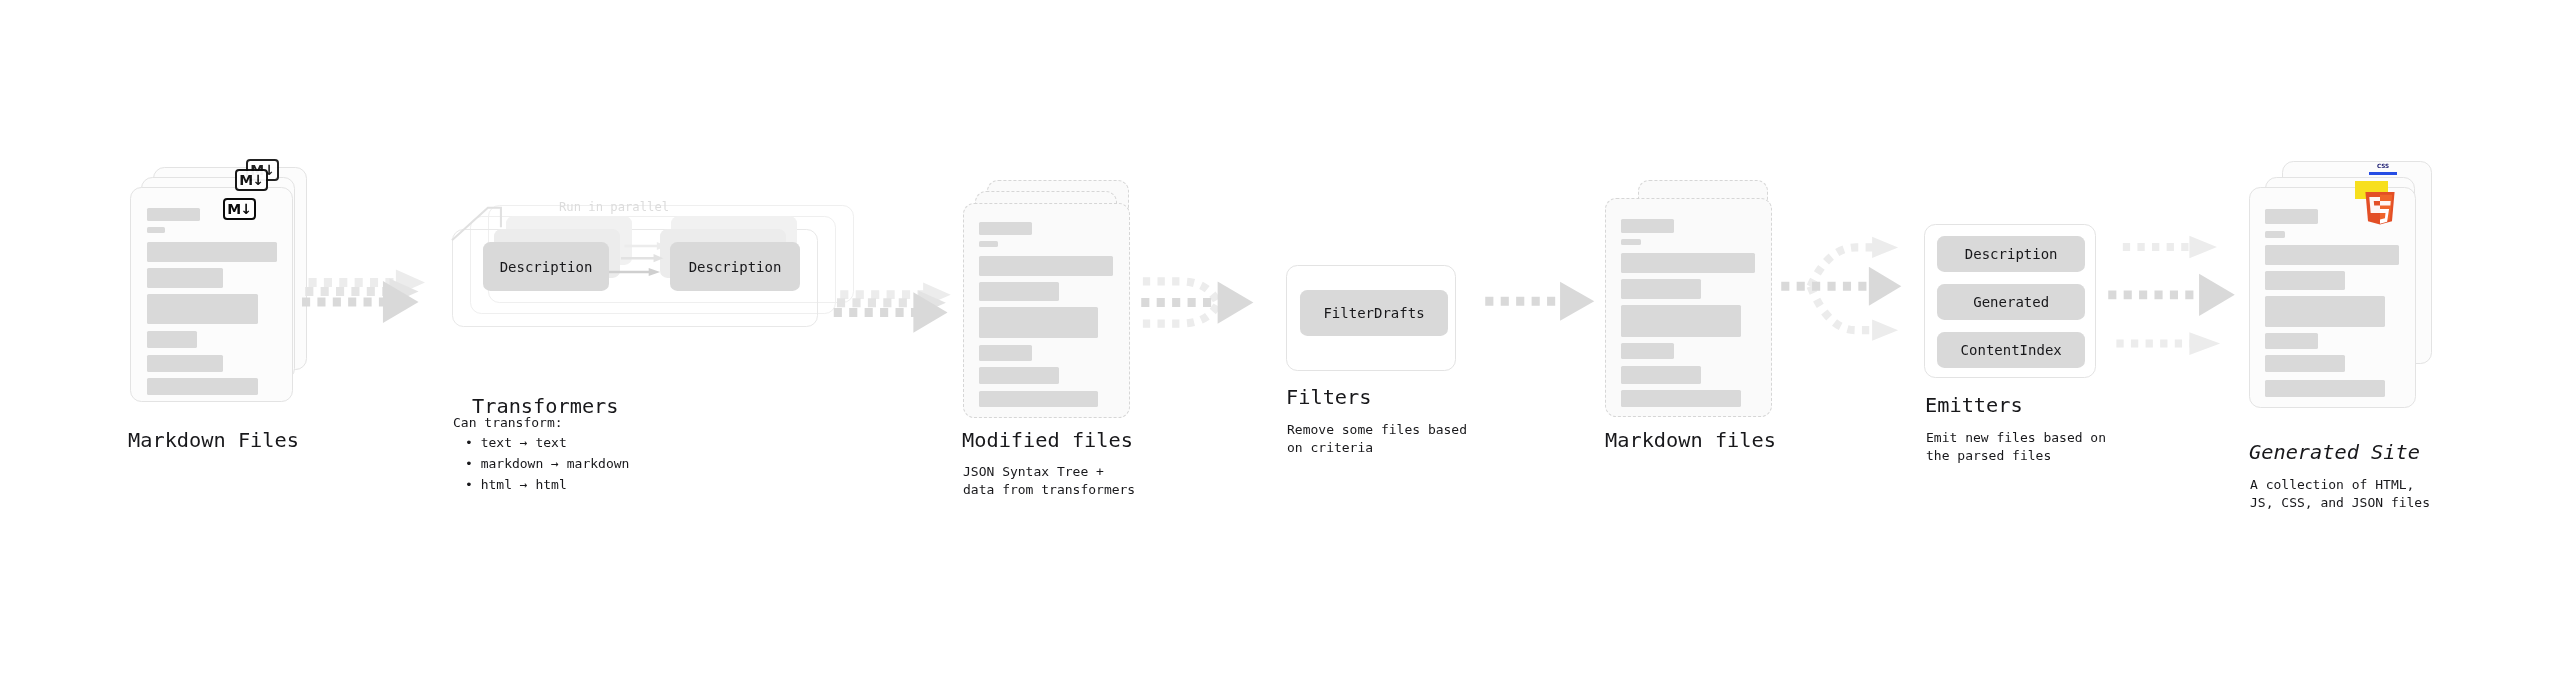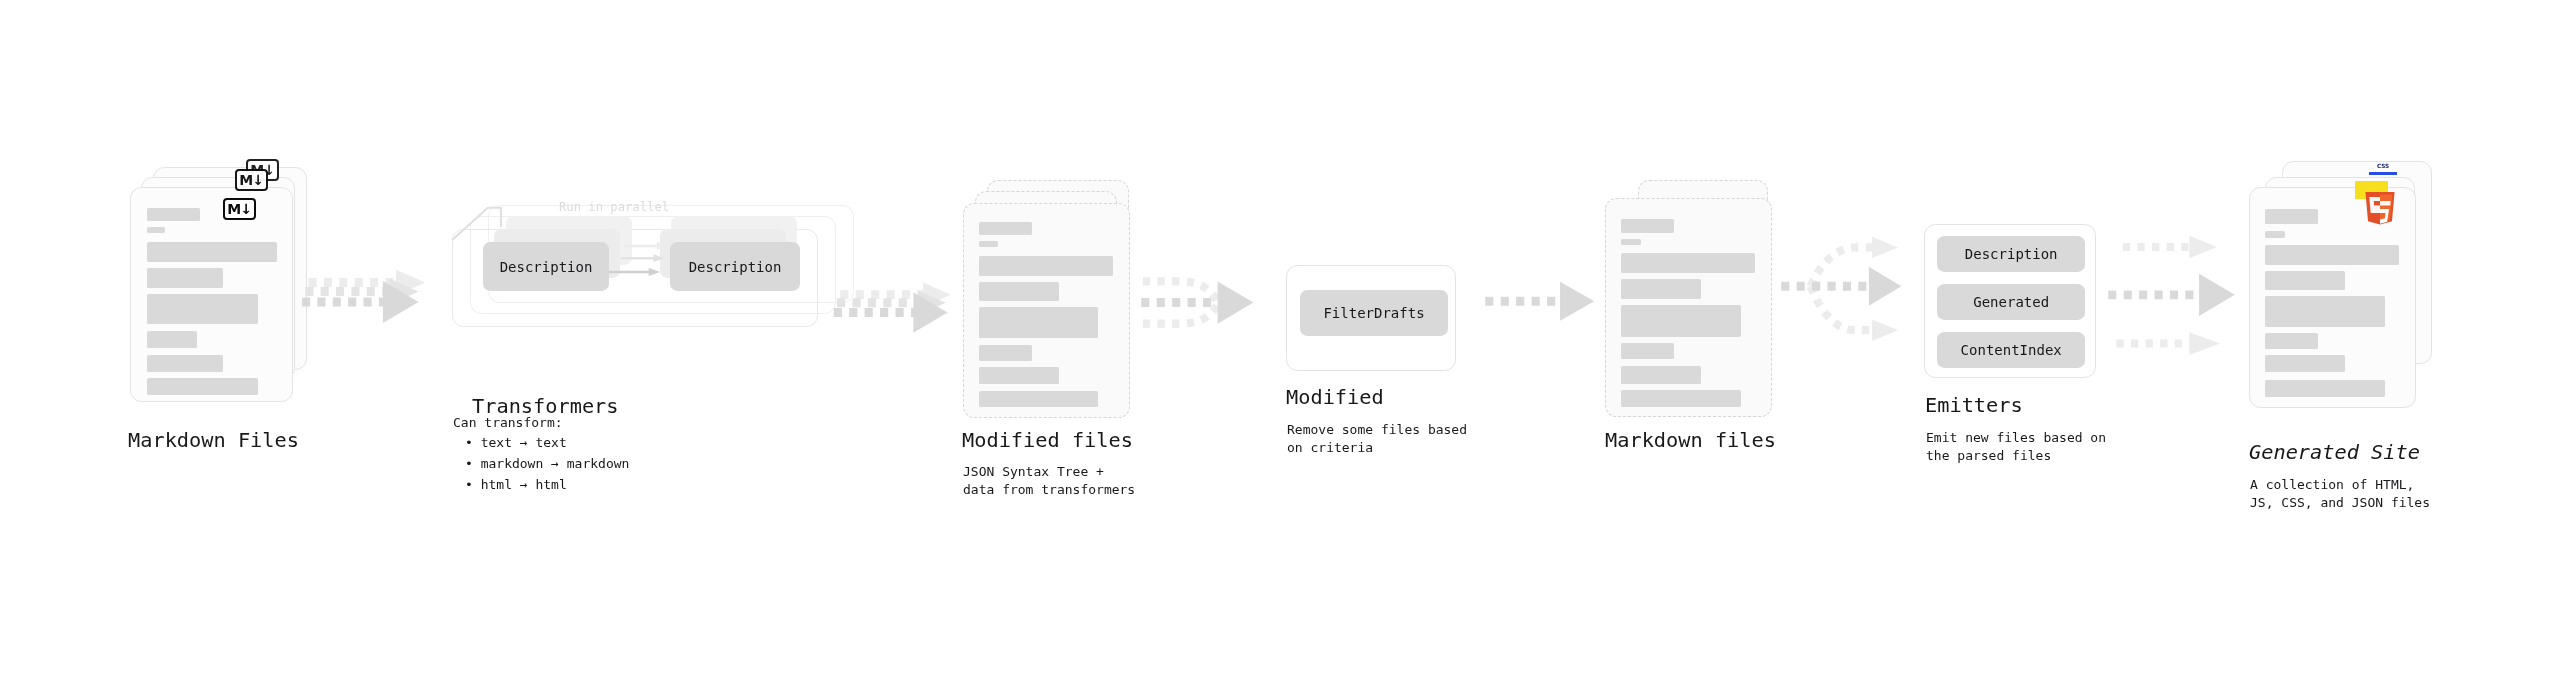--- a/index.html
+++ b/index.html
@@ -261,21 +261,21 @@
     <polygon points="98,26 142,52 98,78" fill="#d9d9d9"></polygon>
   </svg>
 
   <div class="node" style="left:1286px;top:249px;">
     <div class="panel" style="left:0px;top:16px;width:170px;height:106px;">
       <div class="chip" style="left:13px;top:24.4px;width:148px;height:46px;">
           <span>FilterDrafts</span>
         </div>
     </div>
   </div>
-  <div class="title" style="left:1286px;top:385px;">Modified</div>
+  <div class="title" style="left:1286px;top:385px;">Filters</div>
   <div class="sub" style="left:1287px;top:421px;">Remove some files based
 on criteria</div>
 
   <svg style="left:1482px;top:280px;" width="122" height="49" viewBox="0 0 150 60">
     <g stroke="#d9d9d9" stroke-width="11" stroke-dasharray="10 9" fill="none">
       <line x1="4" y1="26" x2="102" y2="26"></line>
     </g>
     <polygon points="96,2 138,26 96,50" fill="#d9d9d9"></polygon>
   </svg>
 

